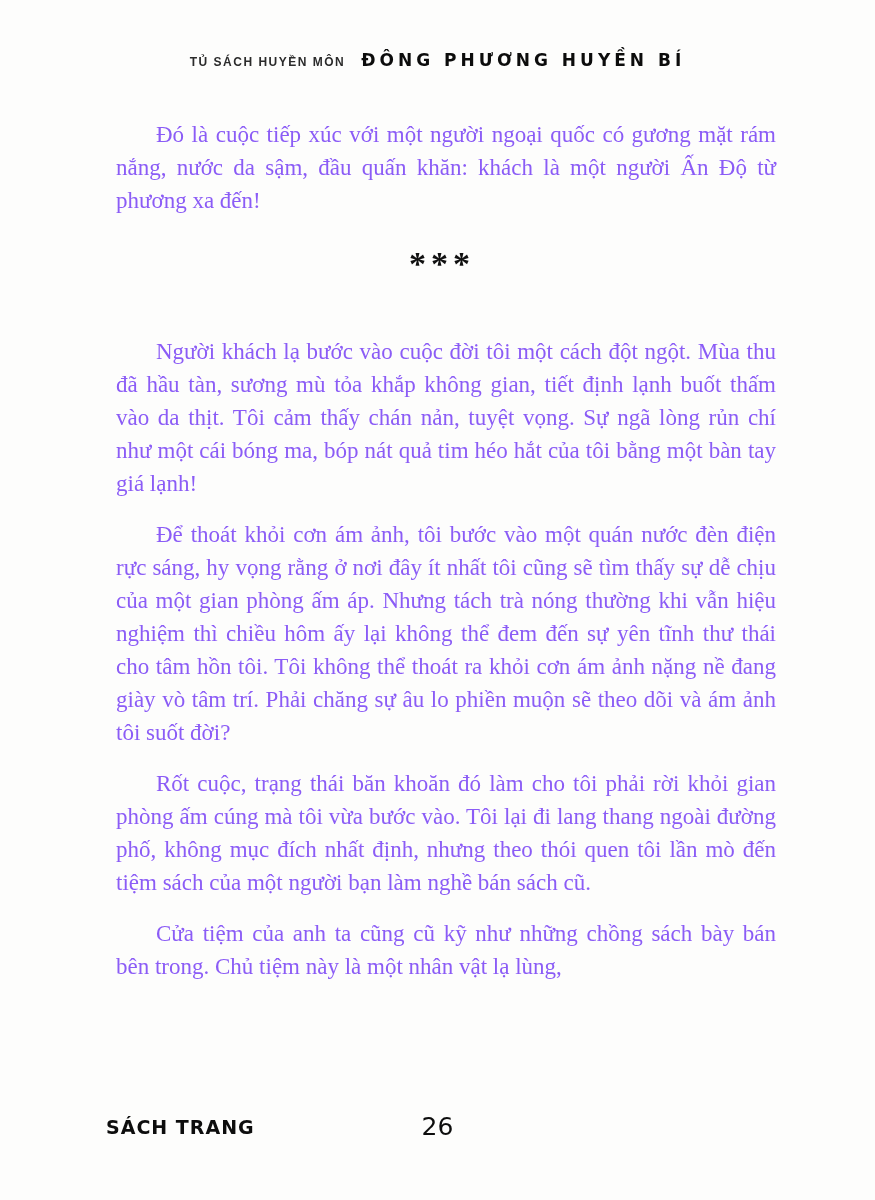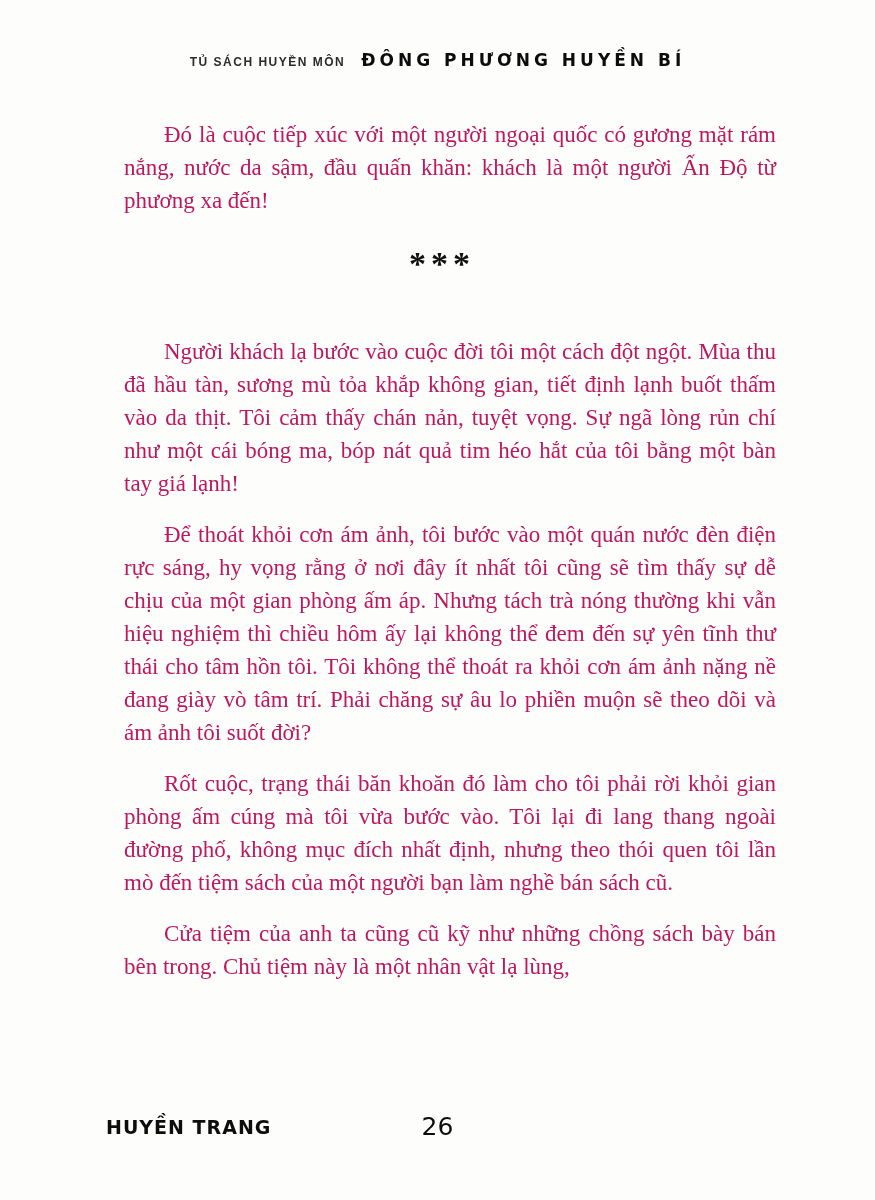--- a/index.html
+++ b/index.html
@@ -48,22 +48,22 @@
     top: 118px;
     left: 108px;
     width: 668px;
   }
   .body-par {
     font-family: "Liberation Serif", "DejaVu Serif", serif;
     font-size: 23px;
     line-height: 33px;
     text-align: justify;
     text-indent: 40px;
-    margin: 0 0 18px 16px;
-    color: #be185d;
+    margin: 0 0 18px 8px;
+    color: #8b5cf6;
   }
   .section-separator {
     font-family: "Liberation Serif", "DejaVu Serif", serif;
     font-size: 34px;
     font-weight: bold;
     letter-spacing: 5px;
     text-align: center;
     margin: 28px 0 52px 0;
     color: #101010;
   }
@@ -115,17 +115,17 @@
     <p class="body-par">Người khách lạ bước vào cuộc đời tôi một cách đột ngột. Mùa thu đã hầu tàn, sương mù tỏa khắp không gian, tiết định lạnh buốt thấm vào da thịt. Tôi cảm thấy chán nản, tuyệt vọng. Sự ngã lòng rủn chí như một cái bóng ma, bóp nát quả tim héo hắt của tôi bằng một bàn tay giá lạnh!</p>
 
     <p class="body-par">Để thoát khỏi cơn ám ảnh, tôi bước vào một quán nước đèn điện rực sáng, hy vọng rằng ở nơi đây ít nhất tôi cũng sẽ tìm thấy sự dễ chịu của một gian phòng ấm áp. Nhưng tách trà nóng thường khi vẫn hiệu nghiệm thì chiều hôm ấy lại không thể đem đến sự yên tĩnh thư thái cho tâm hồn tôi. Tôi không thể thoát ra khỏi cơn ám ảnh nặng nề đang giày vò tâm trí. Phải chăng sự âu lo phiền muộn sẽ theo dõi và ám ảnh tôi suốt đời?</p>
 
     <p class="body-par">Rốt cuộc, trạng thái băn khoăn đó làm cho tôi phải rời khỏi gian phòng ấm cúng mà tôi vừa bước vào. Tôi lại đi lang thang ngoài đường phố, không mục đích nhất định, nhưng theo thói quen tôi lần mò đến tiệm sách của một người bạn làm nghề bán sách cũ.</p>
 
     <p class="body-par">Cửa tiệm của anh ta cũng cũ kỹ như những chồng sách bày bán bên trong. Chủ tiệm này là một nhân vật lạ lùng,</p>
   </div>
 
   <div class="page-footer">
-    <span class="publisher-name">HUYỀN TRANG</span>
+    <span class="publisher-name">SÁCH TRANG</span>
     <span class="page-number">26</span>
   </div>
 
 </div>
 
 </body></html>

